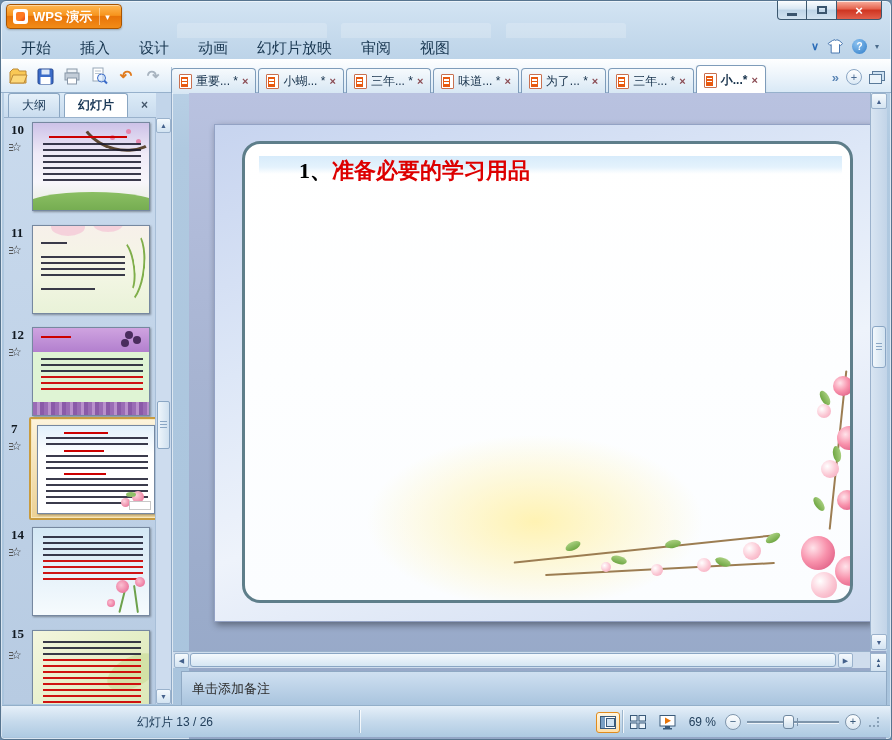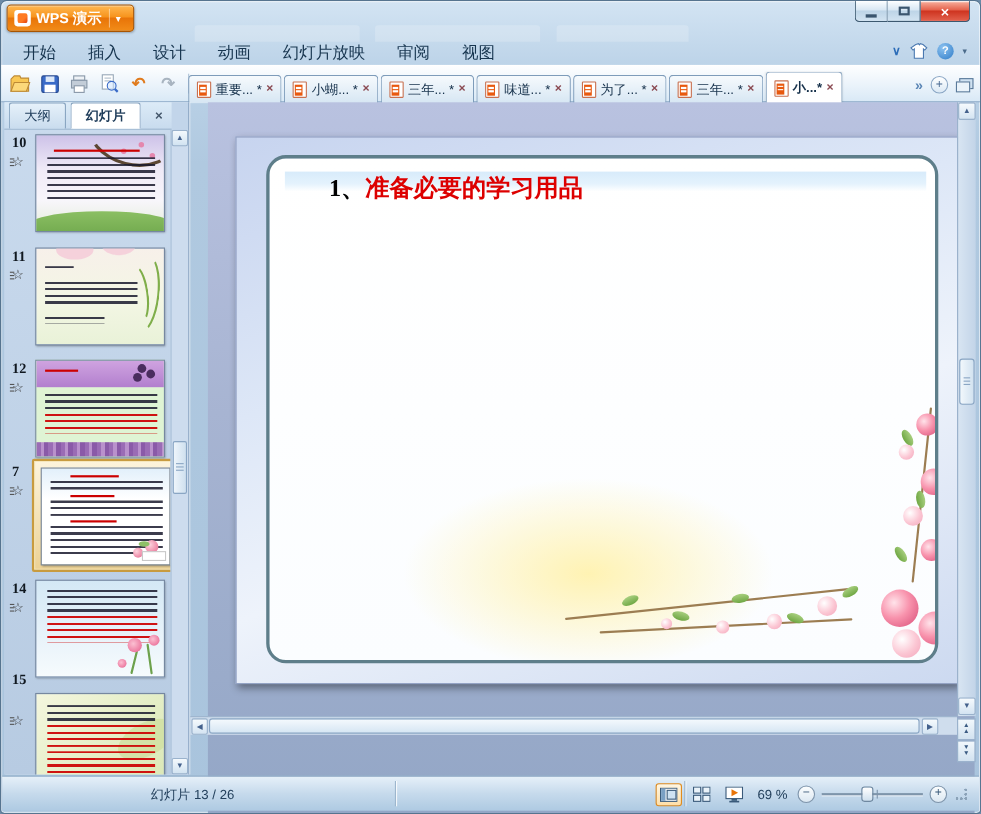--- a/index.html
+++ b/index.html
@@ -365,21 +365,21 @@
       <div class="th t14" style="top:409px;">
         <i class="tx" style="left:10px;top:8px;width:100px;height:22px;"></i>
         <i class="tx red" style="left:10px;top:32px;width:100px;height:24px;"></i>
         <i class="st" style="right:26px;bottom:2px;height:22px;transform:rotate(14deg);"></i>
         <i class="st" style="right:12px;bottom:2px;height:28px;transform:rotate(-8deg);"></i>
         <i class="fl" style="right:20px;bottom:22px;width:13px;height:13px;"></i>
         <i class="fl" style="right:4px;bottom:28px;width:10px;height:10px;"></i>
         <i class="fl" style="right:34px;bottom:8px;width:8px;height:8px;"></i>
       </div>
 
-      <span class="slide-num" style="top:492px;">15</span>
+      <span class="slide-num" style="top:508px;">15</span>
       <span class="anim-star" style="top:530px;">☆</span>
       <div class="th t15" style="top:512px;height:76px;">
         <i class="leaf"></i>
         <i class="tx" style="left:10px;top:10px;width:98px;height:16px;"></i>
         <i class="tx red" style="left:10px;top:28px;width:98px;height:20px;"></i>
         <i class="tx red" style="left:10px;top:52px;width:98px;height:20px;"></i>
       </div>
 
       <div class="pscroll">
         <span class="sarrow" style="top:0;">▲</span>
@@ -437,20 +437,23 @@
       <span>▼</span>
       <span>▼</span>
     </div>
 
     <div class="hscroll">
       <span class="hbtn" style="left:1px;">◀</span>
       <span class="hthumb"></span>
       <span class="hbtn" style="right:17px;">▶</span>
     </div>
 
+    <div class="notes">
+      <span>单击添加备注</span>
+    </div>
   </div>
 
   <div class="statusbar">
     <span class="slide-ind">幻灯片 13 / 26</span>
     <span class="sdiv" style="left:357px;"></span>
     <span class="sdiv" style="left:620px;"></span>
     <div class="sb-right">
       <span class="viewbtn hl">
         <svg width="16" height="13" viewBox="0 0 16 13">
             <rect x="0.5" y="0.5" width="15" height="12" fill="#fff" stroke="#3a5a7a"></rect>

